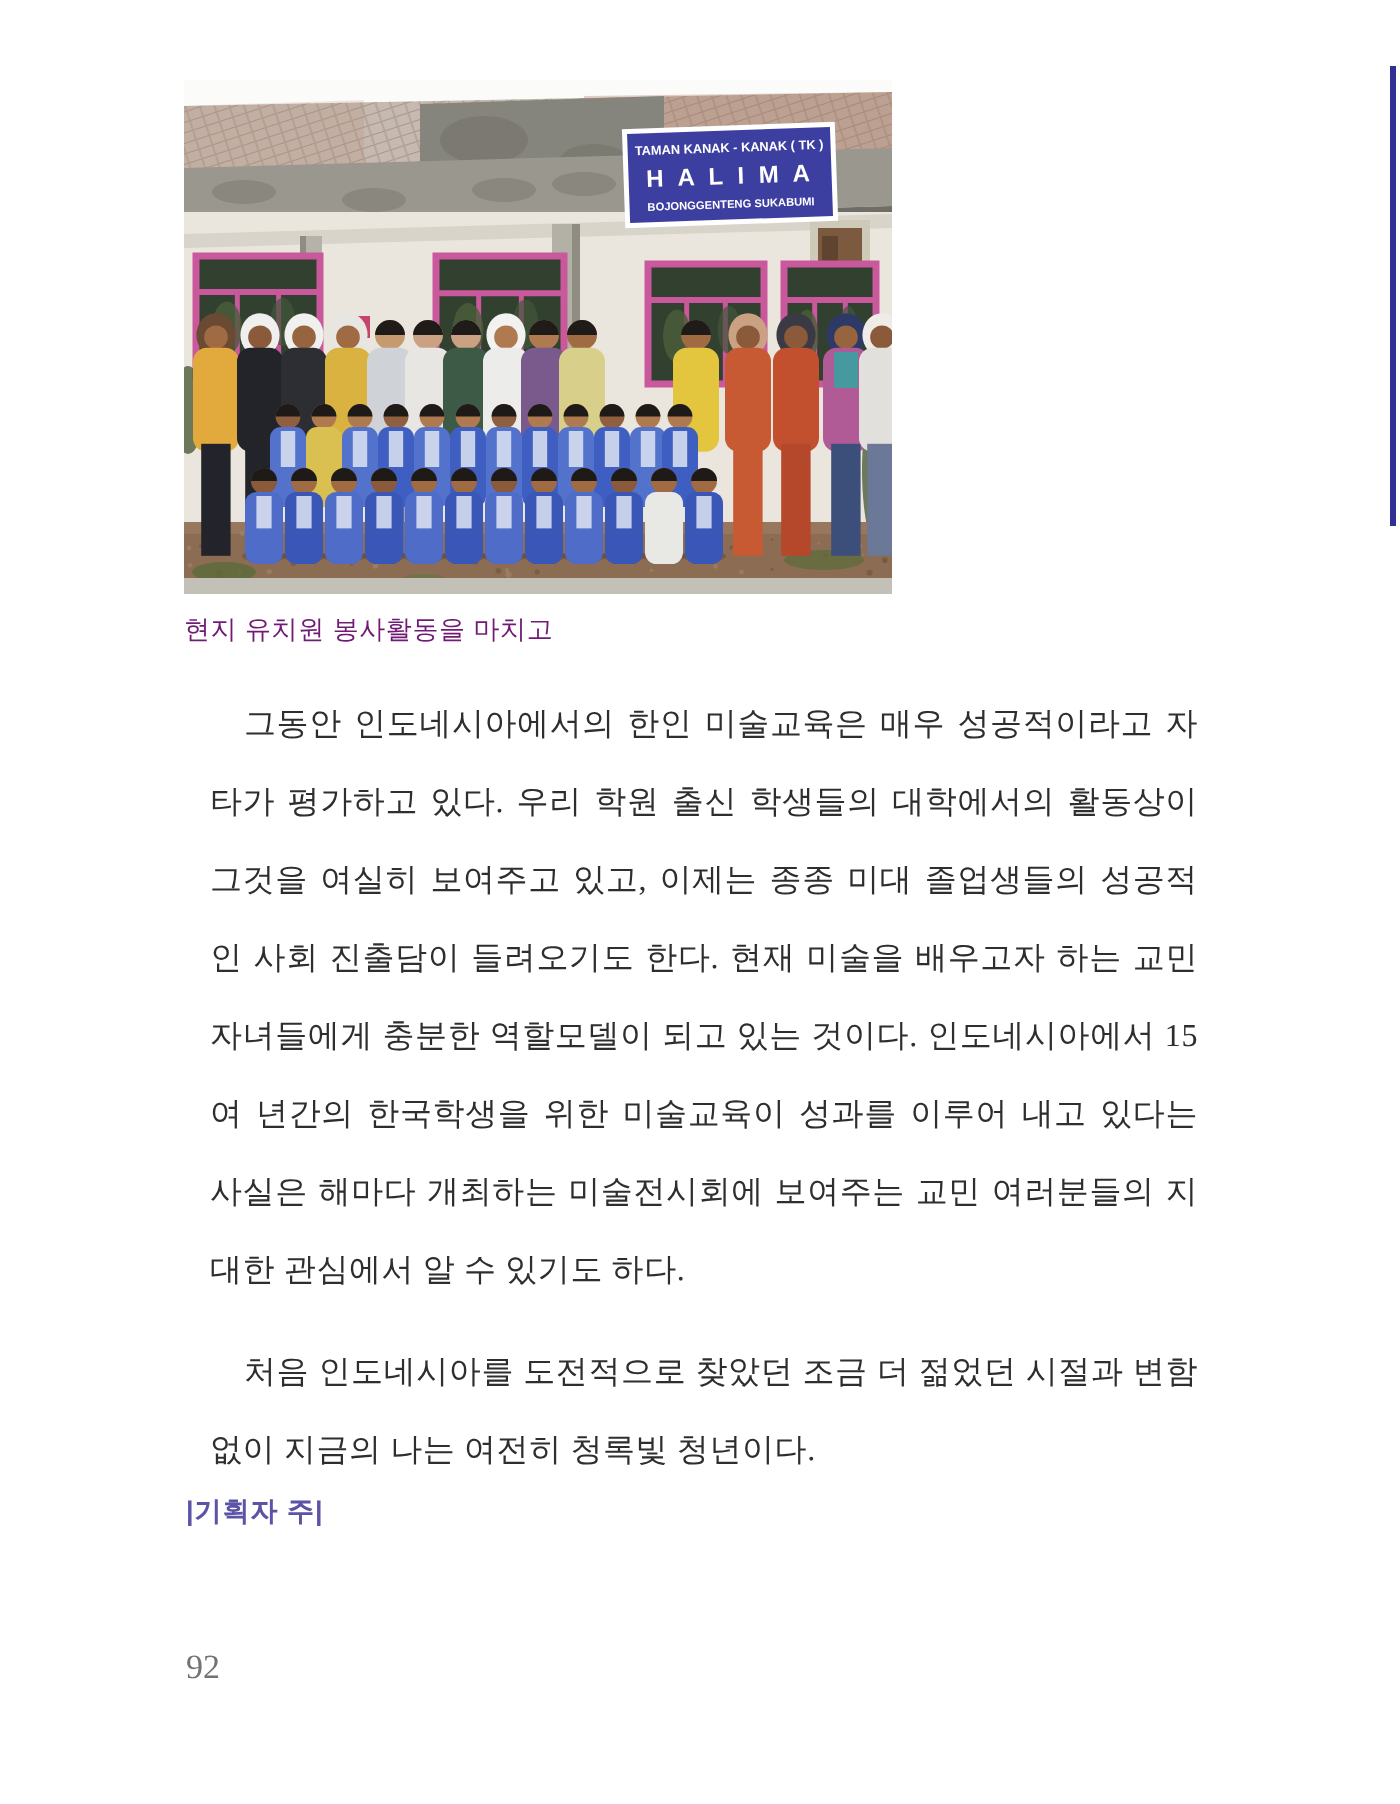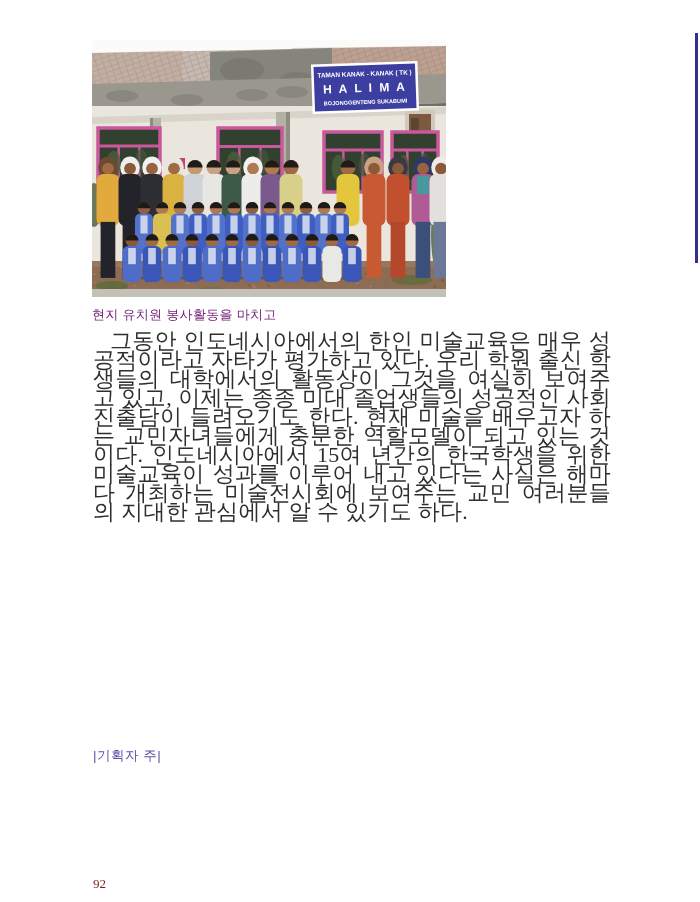--- a/index.html
+++ b/index.html
@@ -22,43 +22,43 @@
     display:block;margin-top:9px;
     font-family:"Liberation Sans","DejaVu Sans",sans-serif;
     font-size:13px;color:#701a75;letter-spacing:.3px;
   }
   
   .article{
     position:absolute;left:93px;top:331px;width:518px;
     color:#2e2e2e;
   }
   .article p{
-    margin:0;
-    font-size:22px;line-height:19px;
+    margin:12px;
+    font-size:16px;line-height:39px;
     text-align:justify;text-indent:17px;
     word-break:break-all;letter-spacing:.3px;
   }
   
   .note{
     position:absolute;left:93px;top:747px;width:521px;
     font-family:"Liberation Sans","DejaVu Sans",sans-serif;
   }
   .note-title{
     margin:0 0 5px 0;
-    font-size:13.5px;font-weight:normal;
+    font-size:13.5px;font-weight:bold;
     color:var(--accent,#5b54a6);letter-spacing:.5px;
   }
   .note-body{
     margin:0;font-size:13px;line-height:20px;color:#3b3b3b;
     text-align:justify;word-break:break-all;letter-spacing:.2px;
   }
   
   .page-number{
-    position:absolute;left:93px;top:876px;
-    font-size:13px;color:#7f1d1d;
+    position:absolute;left:93px;top:824px;
+    font-size:17px;color:#737373;
     font-family:"Liberation Serif","DejaVu Serif",serif;
   }
 </style>
 </head>
 <body>
 
 <div class="page">
 
   <div class="edge-marker"></div>
 
@@ -453,20 +453,21 @@
           <path d="M 253.5,200.5 a 6.5,6.5 0 0 1 13,0 z" fill="#1e1a18"></path>
           <rect x="250.5" y="206.0" width="19" height="36" rx="5.7" fill="#3a57b8"></rect>
           <rect x="256.2" y="208.0" width="7.6" height="16.2" fill="#dfe4f2" opacity="0.85"></rect>
         </g>
       </svg>
     <figcaption class="photo-caption">현지 유치원 봉사활동을 마치고</figcaption>
   </figure>
 
   <main class="article">
     <p>그동안 인도네시아에서의 한인 미술교육은 매우 성공적이라고 자타가 평가하고 있다. 우리 학원 출신 학생들의 대학에서의 활동상이 그것을 여실히 보여주고 있고, 이제는 종종 미대 졸업생들의 성공적인 사회 진출담이 들려오기도 한다. 현재 미술을 배우고자 하는 교민자녀들에게 충분한 역할모델이 되고 있는 것이다. 인도네시아에서 15여 년간의 한국학생을 위한 미술교육이 성과를 이루어 내고 있다는 사실은 해마다 개최하는 미술전시회에 보여주는 교민 여러분들의 지대한 관심에서 알 수 있기도 하다.</p>
+    <p>처음 인도네시아를 도전적으로 찾았던 조금 더 젊었던 시절과 변함없이 지금의 나는 여전히 청록빛 청년이다.</p>
   </main>
 
   <section class="note">
     <h3 class="note-title">|기획자 주|</h3>
   </section>
 
   <div class="page-number">92</div>
 
 </div>
 

